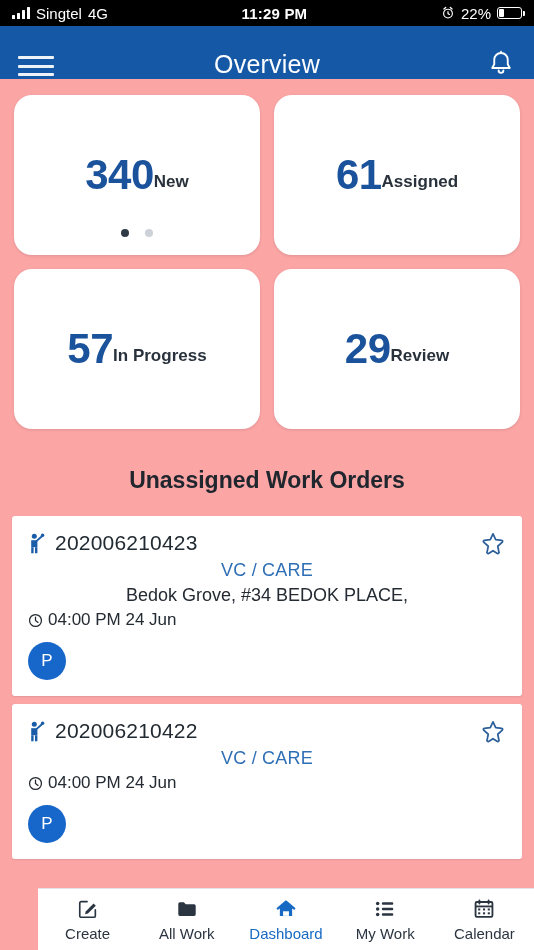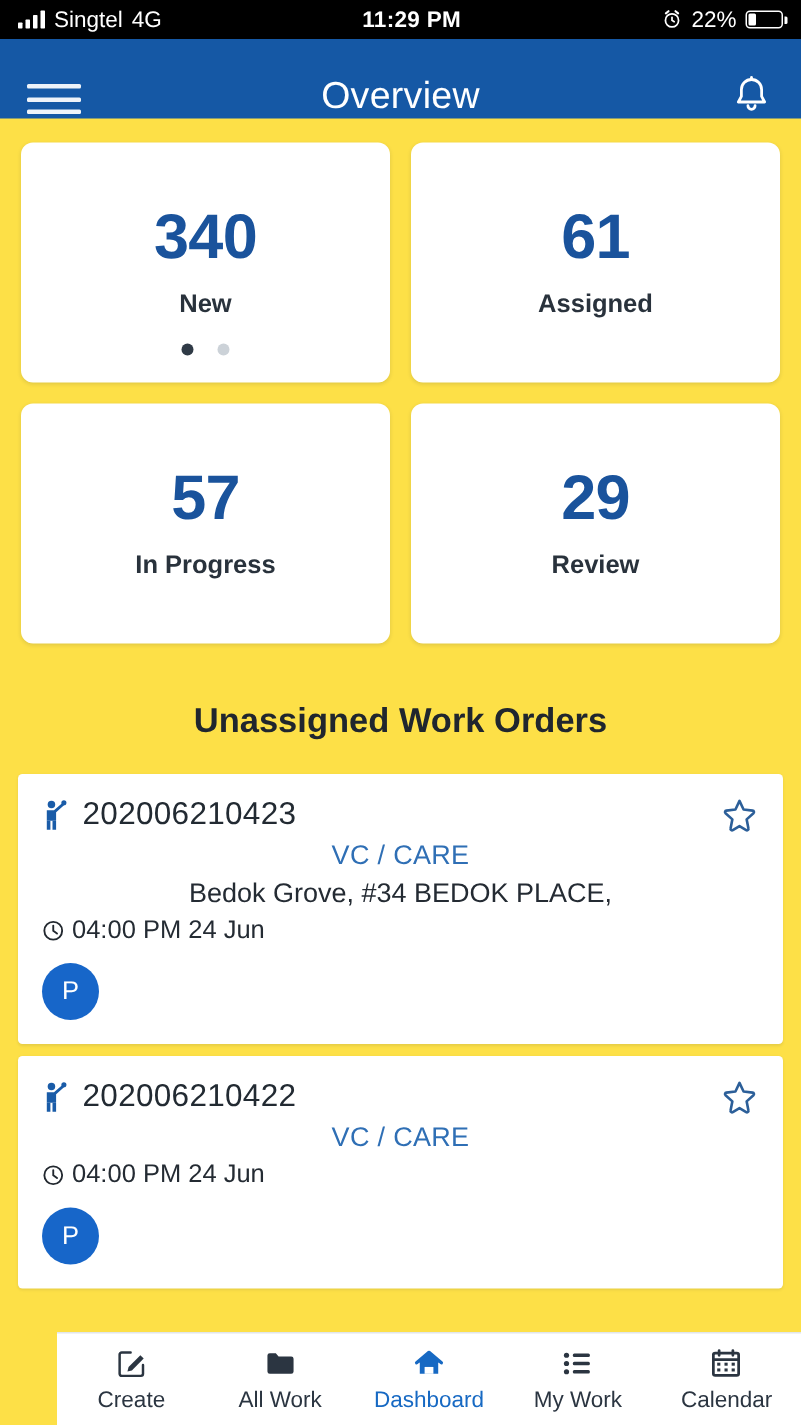--- a/index.html
+++ b/index.html
@@ -2,21 +2,21 @@
 <html><head>
 <meta charset="utf-8">
 <style>
   * { margin:0; padding:0; box-sizing:border-box; }
   html, body {
     width:534px; height:950px;
     font-family:"Liberation Sans", sans-serif;
     background:#f2f4f6;
     overflow:hidden;
   }
-  .phone { position:relative; width:534px; height:950px; display:flex; flex-direction:column; background:#fde047; }
+  .phone { position:relative; width:534px; height:950px; display:flex; flex-direction:column; background:#fca5a5; }
 
   
   .statusbar {
     height:26px; background:#000; color:#fff;
     display:flex; align-items:center; justify-content:space-between;
     padding:0 12px; font-size:15px; flex:0 0 26px;
   }
   .sb-left, .sb-right { display:flex; align-items:center; gap:6px; }
   .sb-center { font-size:15px; font-weight:600; letter-spacing:.2px; }
   .sb-carrier { font-size:15px; }
@@ -43,23 +43,23 @@
     color:#fff; font-size:25px; font-weight:400; letter-spacing:.2px;
     pointer-events:none;
   }
   .bell { width:30px; height:30px; position:relative; z-index:2; }
 
   
   .content { flex:1 1 auto; overflow:hidden; display:flex; flex-direction:column; }
 
   .stats { padding:16px 14px 0 14px; display:grid; grid-template-columns:1fr 1fr; gap:14px; }
   .stat-card {
-    background:#fff; border-radius:8px; height:160px;
+    background:#fff; border-radius:18px; height:160px;
     box-shadow:0 1px 3px rgba(30,40,60,.14);
-    display:flex; flex-direction:column; align-items:center; justify-content:center;
+    display:flex; align-items:center; justify-content:center;
     position:relative;
   }
   .stat-num { font-size:42px; font-weight:bold; color:#1a539c; line-height:1; letter-spacing:-.5px; }
   .stat-label { margin-top:14px; font-size:17px; font-weight:bold; color:#29323c; }
   .dots { position:absolute; bottom:18px; left:0; right:0; display:flex; justify-content:center; gap:16px; }
   .dot { width:8px; height:8px; border-radius:50%; background:#ccd2d8; }
   .dot.active { background:#2f3a46; }
 
   .section-title {
     text-align:center; font-size:23px; font-weight:bold; color:#20262e;

